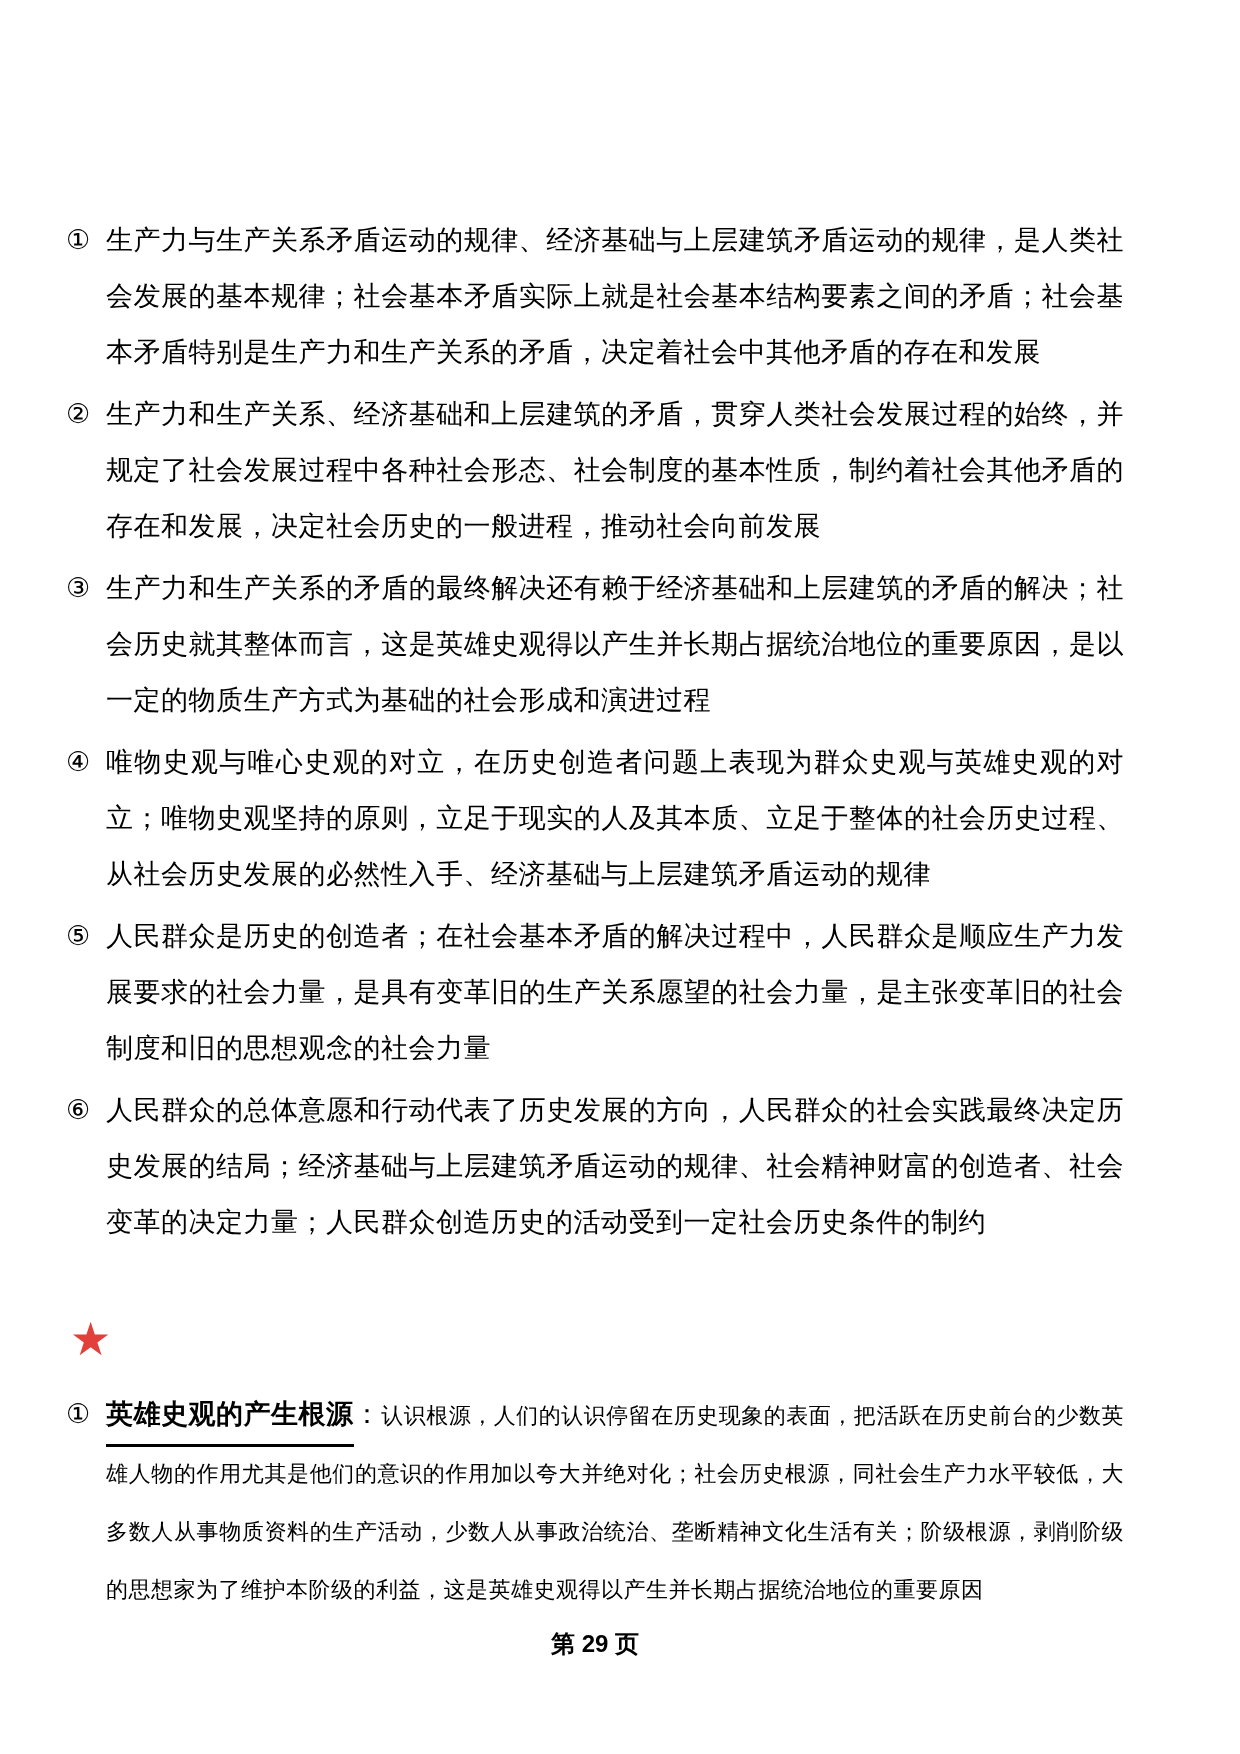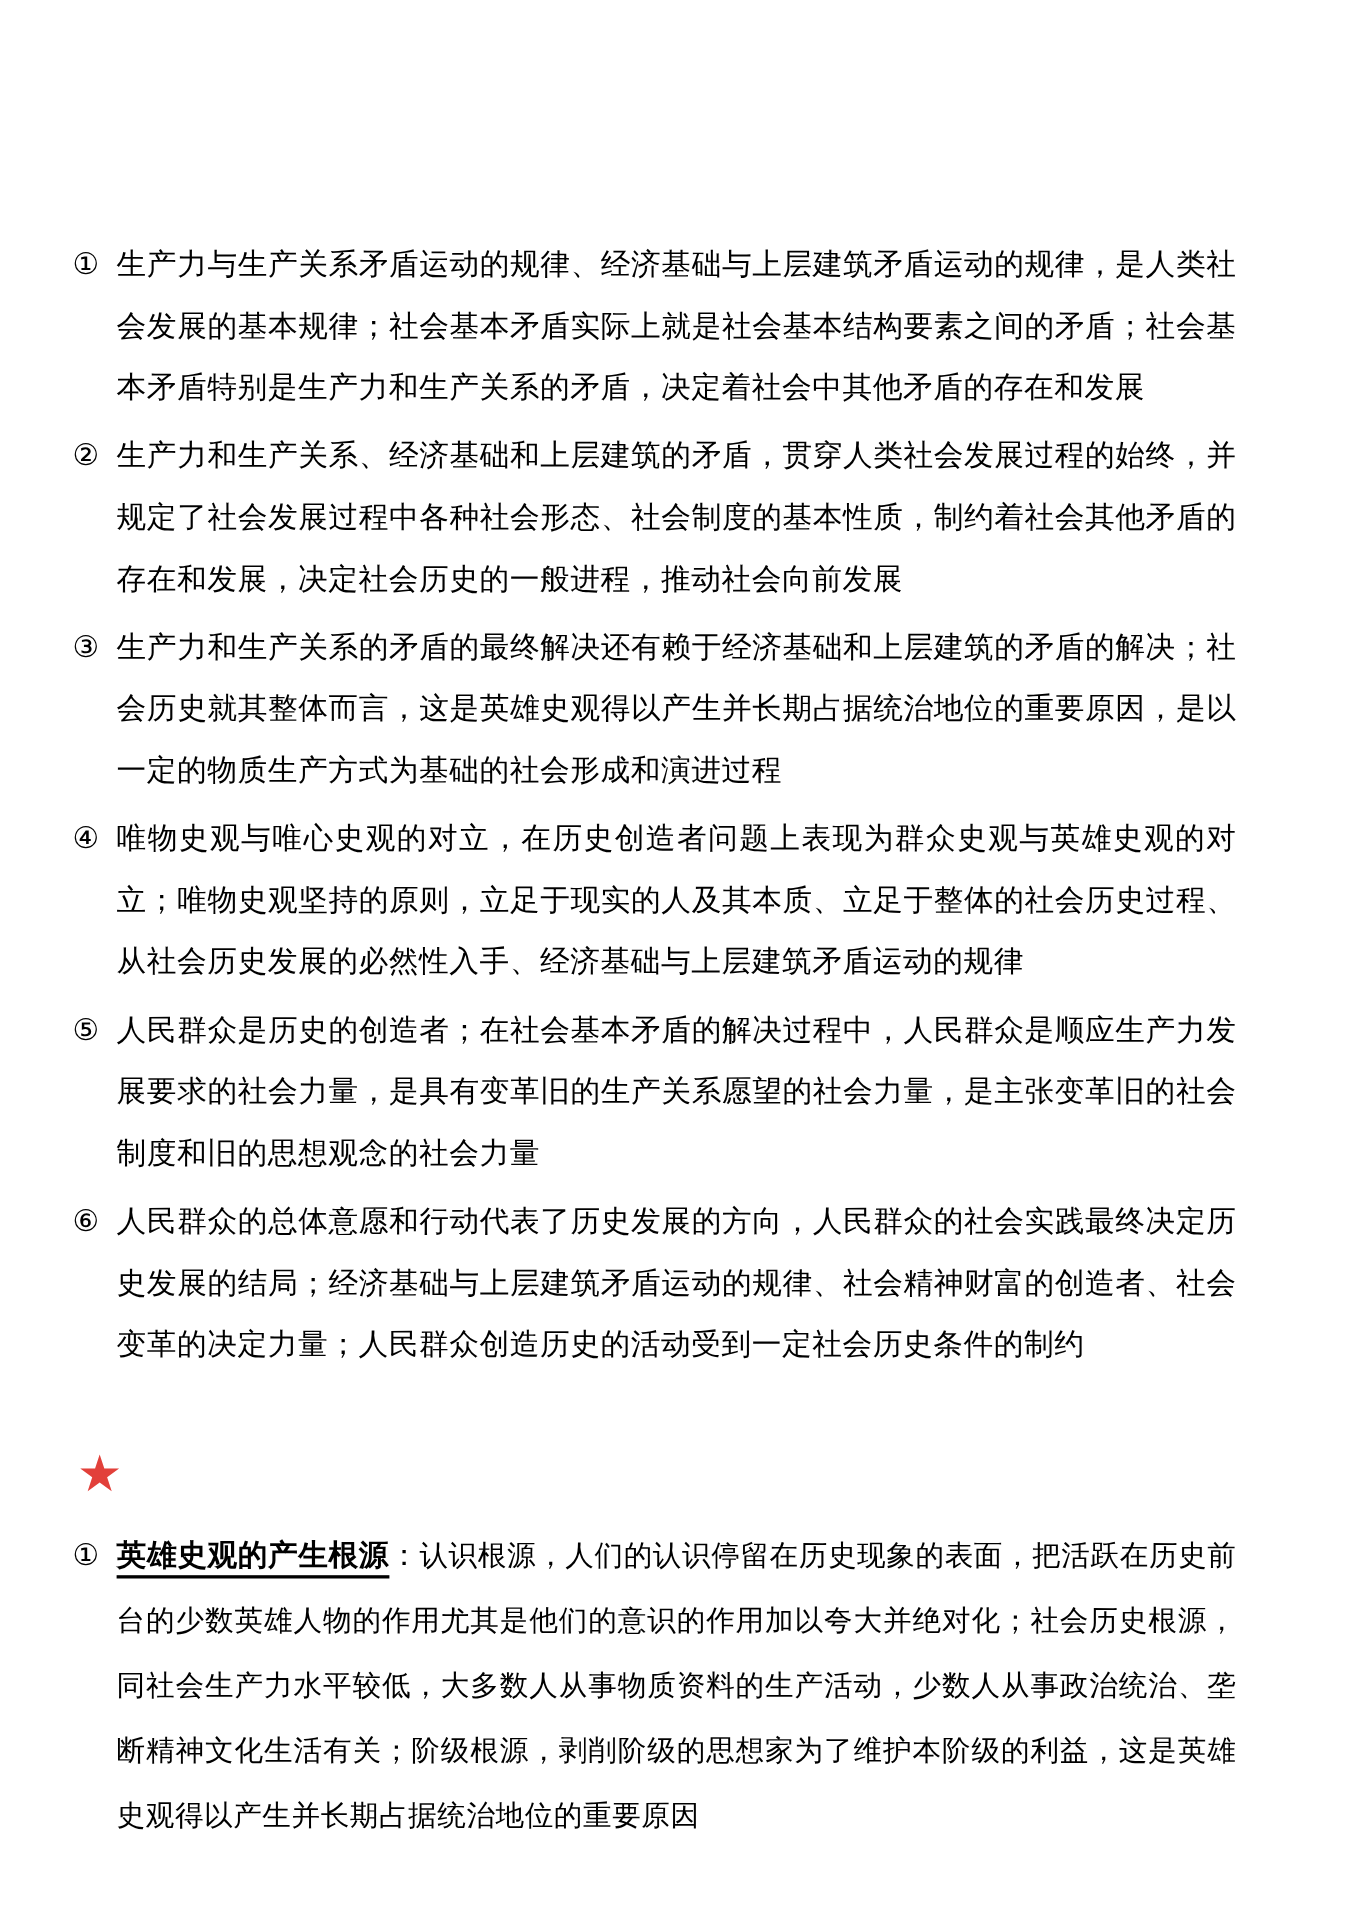--- a/index.html
+++ b/index.html
@@ -51,28 +51,28 @@
     letter-spacing: 0.5px;
   }
   .highlight-text {
     flex: 1;
     text-align: justify;
     text-justify: inter-ideograph;
   }
   .heading-bold {
     font-weight: bold;
     border-bottom: 3px solid #000000;
-    padding-bottom: 3px;
+    padding-bottom: 15px;
   }
   .heading-colon {
     font-weight: 400;
   }
   .kai-body {
-    font-family: Liberation Mono, monospace;
-    font-size: 26px;
+    font-family: Liberation Sans, sans-serif;
+    font-size: 22px;
   }
   .page-footer {
     text-align: center;
     font-weight: bold;
     font-size: 24px;
     margin-top: 10px;
   }
 </style>
 </head>
 <body>
@@ -117,14 +117,15 @@
 
   <section>
     <div class="highlight-item">
       <span class="marker">①</span>
       <div class="highlight-text">
         <span class="heading-bold">英雄史观的产生根源</span><span class="heading-colon">：</span><span class="kai-body">认识根源，人们的认识停留在历史现象的表面，把活跃在历史前台的少数英雄人物的作用尤其是他们的意识的作用加以夸大并绝对化；社会历史根源，同社会生产力水平较低，大多数人从事物质资料的生产活动，少数人从事政治统治、垄断精神文化生活有关；阶级根源，剥削阶级的思想家为了维护本阶级的利益，这是英雄史观得以产生并长期占据统治地位的重要原因</span>
       </div>
     </div>
   </section>
 
+  <div class="page-footer">第 29 页</div>
 
 </div>
 
 </body></html>

